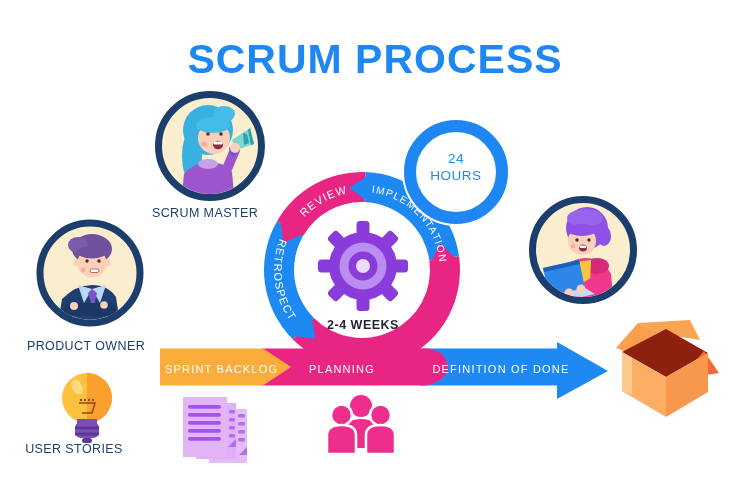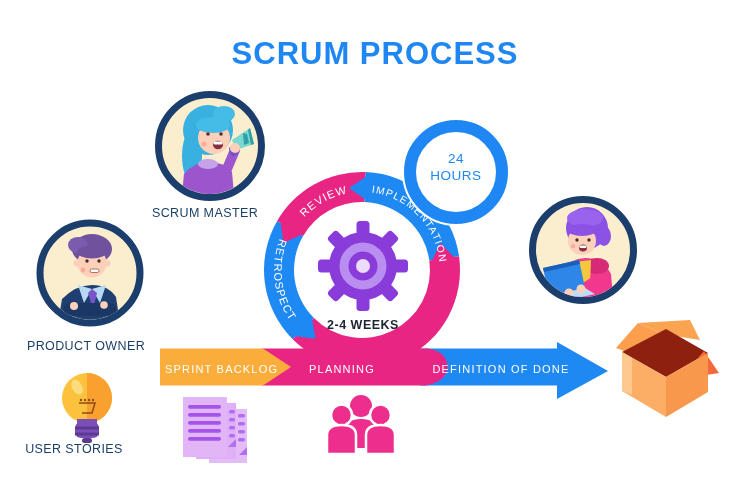--- a/index.html
+++ b/index.html
@@ -1,19 +1,19 @@
 <!DOCTYPE html>
 <html><head>
 <meta charset="utf-8">
 <style>
   html,body{margin:0;padding:0;background:#ffffff;}
   .stage{position:relative;width:750px;height:500px;background:#ffffff;overflow:hidden;
          font-family:"Liberation Sans",sans-serif;}
   .page-title{position:absolute;top:36px;left:0;width:750px;margin:0;text-align:center;
-              font-size:31px;font-weight:700;letter-spacing:1px;color:#1e87f3;}
+              font-size:41px;font-weight:700;letter-spacing:1px;color:#1e87f3;}
   svg text{font-family:"Liberation Sans",sans-serif;}
   .band-text{fill:#ffffff;font-size:11px;letter-spacing:1.2px;}
   .ring-text{fill:#ffffff;letter-spacing:1.2px;}
   .role-label{fill:#1d4067;font-size:12.5px;letter-spacing:0.4px;}
   .badge-text{fill:#1e87f3;font-size:13.5px;letter-spacing:0.5px;}
   .duration-text{fill:#1d2433;font-size:12.5px;font-weight:700;letter-spacing:0.5px;}
 </style>
 </head>
 <body>
 

